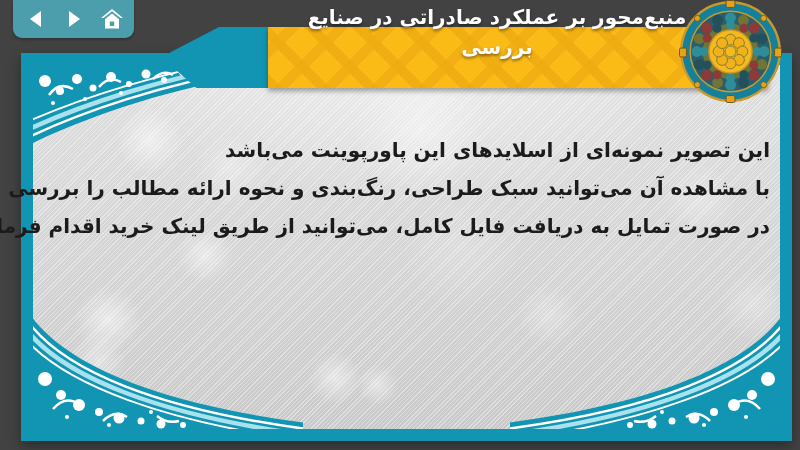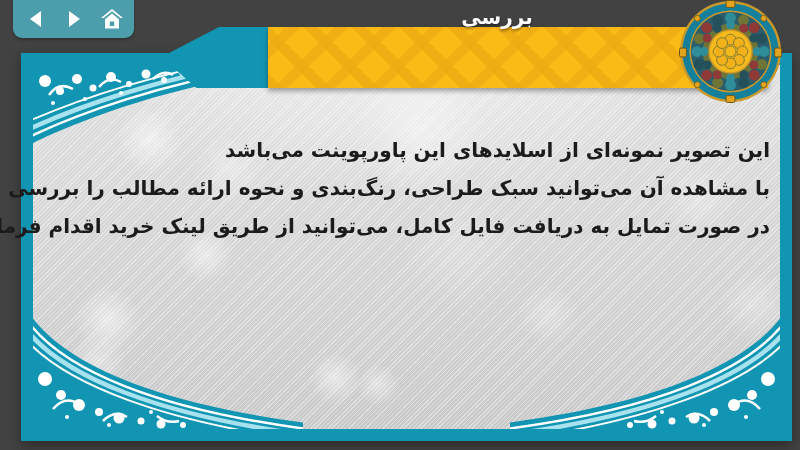--- a/index.html
+++ b/index.html
@@ -154,20 +154,21 @@
     </div>
   </div>
 
   <div class="connector"></div>
 
   <div class="banner">
     <div class="banner-pattern"></div>
   </div>
 
   <div class="slide-title">
+    <div>منبع‌محور بر عملکرد صادراتی در صنایع</div>
     <div>بررسی</div>
   </div>
 
   <svg class="medallion" viewBox="0 0 104 104">
     <circle cx="52" cy="52" r="51" fill="var(--gold)"></circle>
     <circle cx="52" cy="52" r="48.5" fill="#15809C"></circle>
     <circle cx="52" cy="52" r="41.5" fill="var(--gold)"></circle>
     <circle cx="52" cy="52" r="40" fill="#2A5E6C"></circle>
     <g>
       <circle cx="52" cy="18" r="5.5" fill="#2F8D99"></circle>

